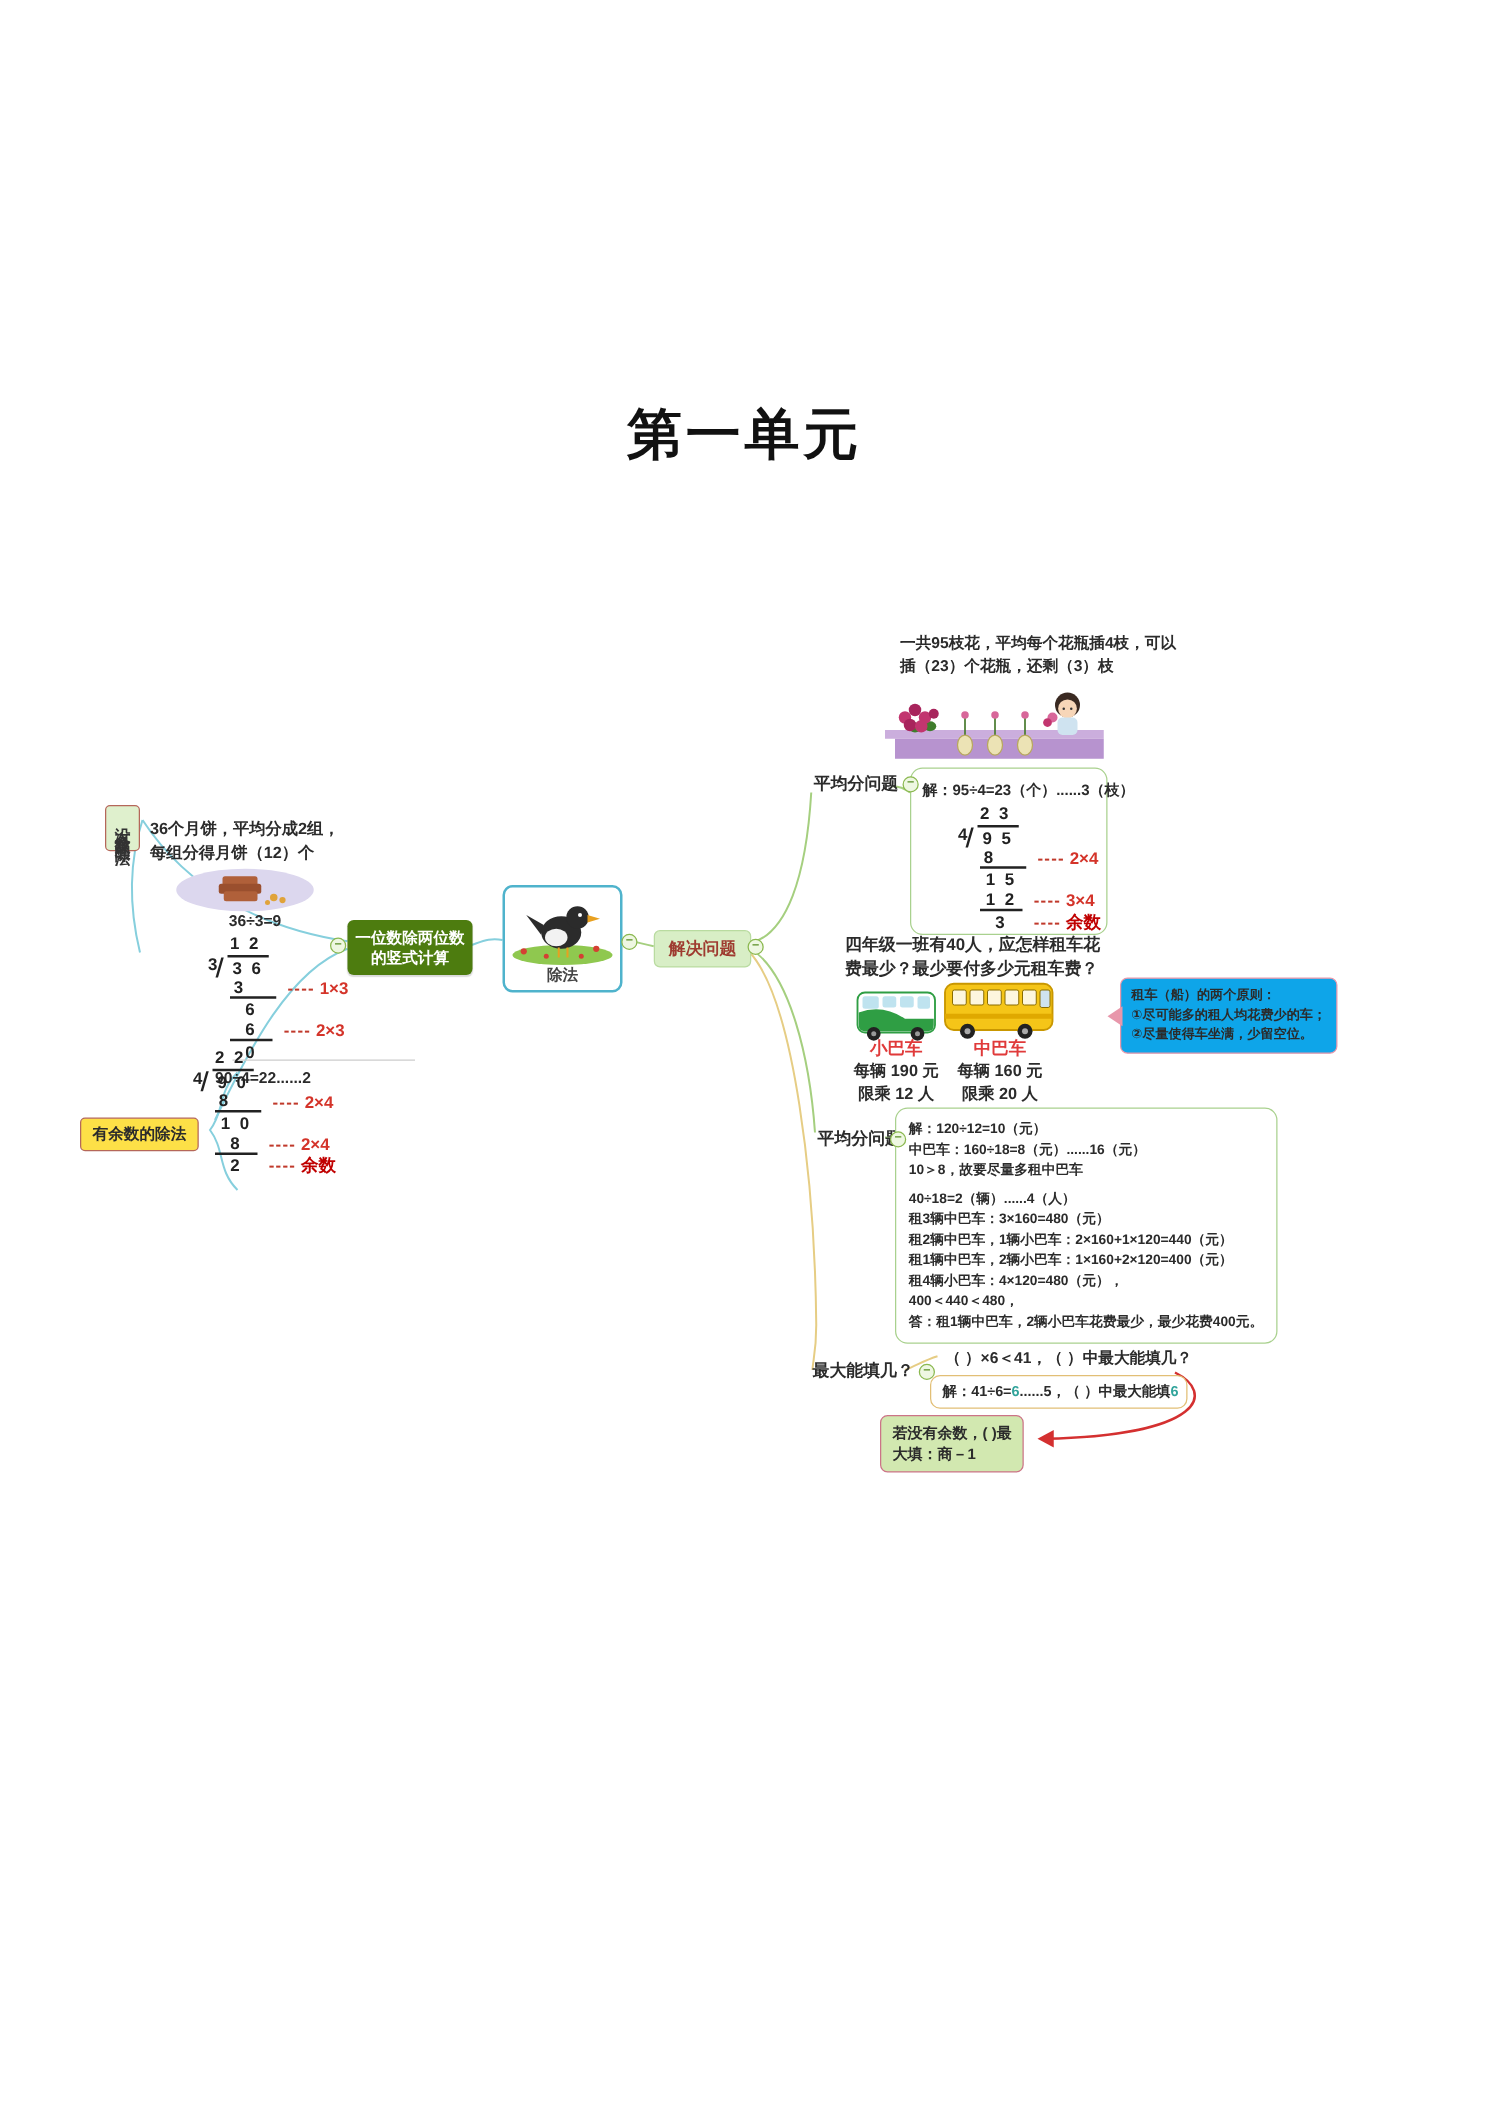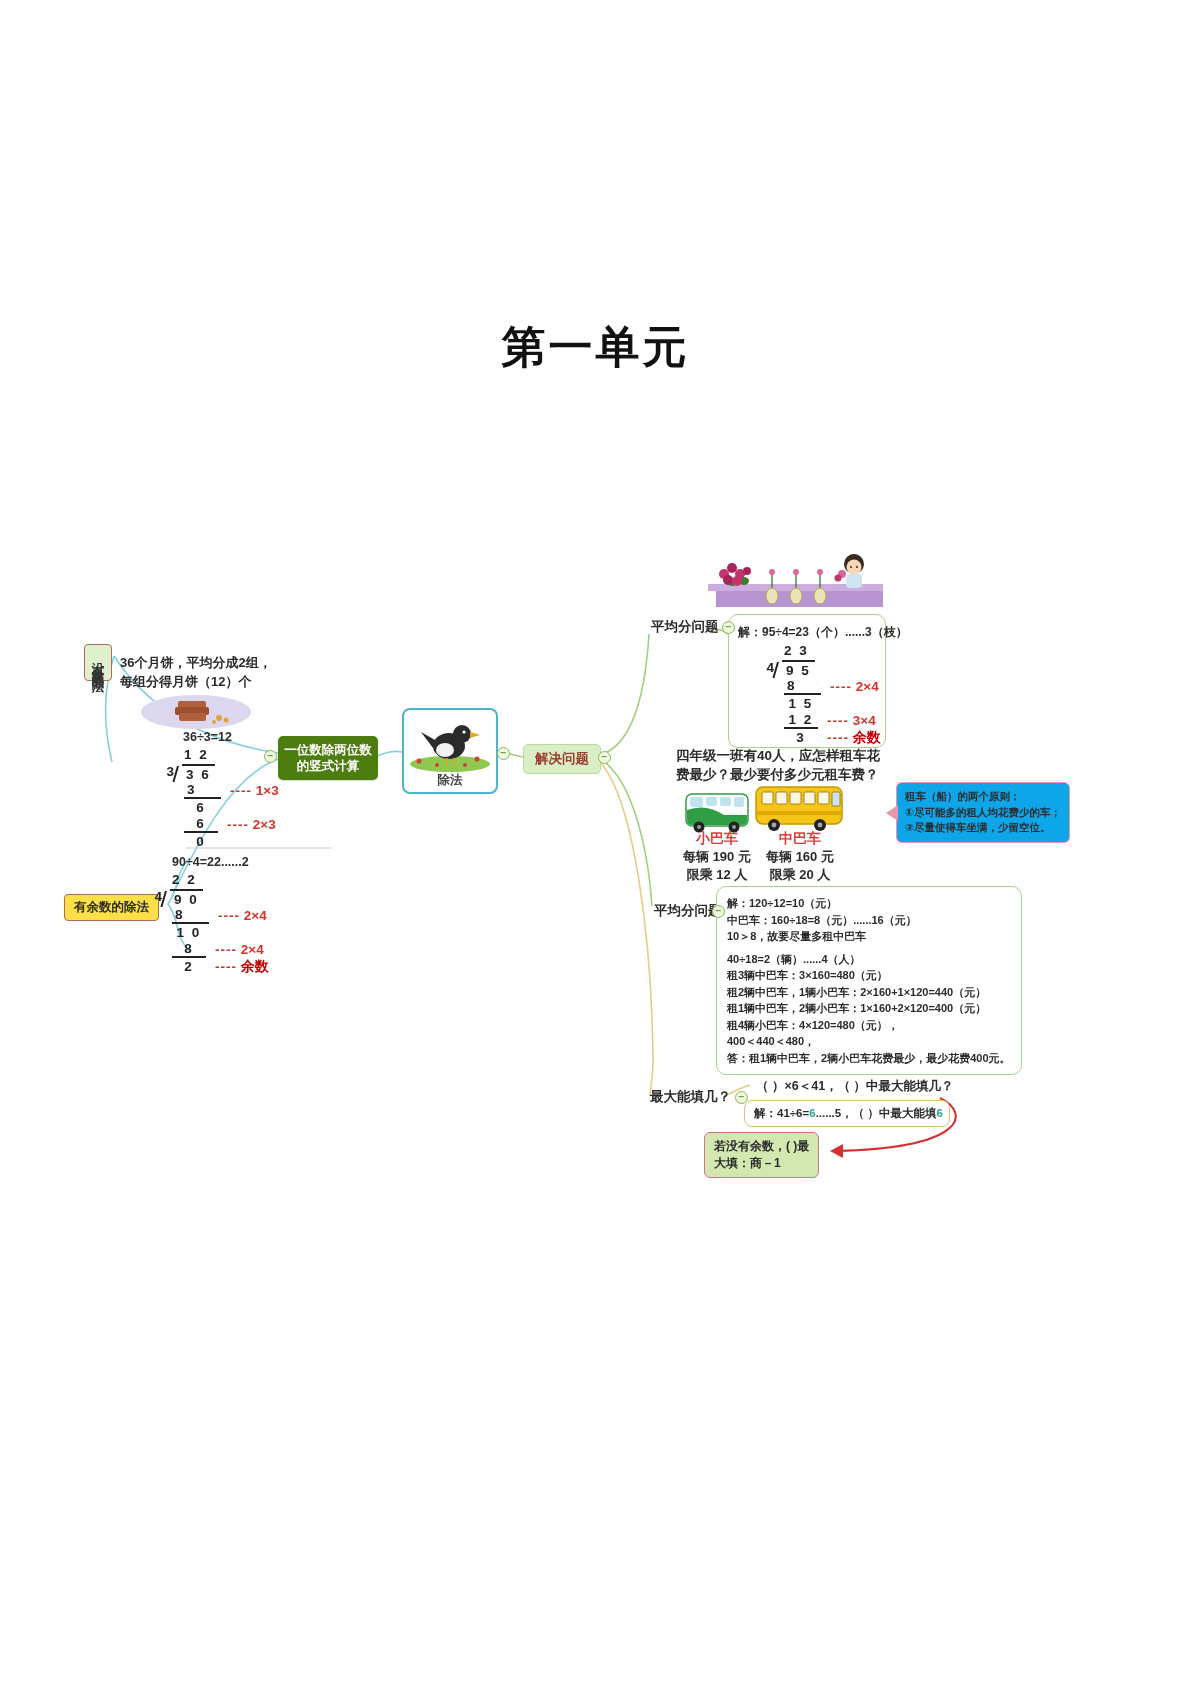--- a/index.html
+++ b/index.html
@@ -106,21 +106,21 @@
   <svg class="abs illus" style="left:140px; top:694px;" width="112" height="36" viewBox="0 0 112 36">
     <ellipse cx="56" cy="18" rx="55" ry="17" fill="#dcd7ee"></ellipse>
     <rect x="38" y="7" width="28" height="8" rx="2" fill="#b0603a"></rect>
     <rect x="35" y="13" width="34" height="8" rx="2" fill="#9a4f2e"></rect>
     <rect x="39" y="19" width="27" height="8" rx="2" fill="#b0603a"></rect>
     <circle cx="79" cy="24" r="3" fill="#e0a33a"></circle>
       <circle cx="86" cy="26" r="2.5" fill="#e0a33a"></circle>
       <circle cx="74" cy="28" r="2" fill="#e0a33a"></circle>
   </svg>
 
-  <div class="abs txt txt12" style="left:183px; top:730px;">36÷3=12</div>
+  <div class="abs txt txt12" style="left:183px; top:730px;">36÷3=9</div>
 
   <div class="ld" style="left:162px; top:747px;">
     <div class="ld-q">1 2</div>
     <div class="ld-main">
       <span class="ld-divisor">3</span>
       <span class="ld-br"><span>3 6</span></span>
     </div>
     <div class="ld-row">
         <span class="ld-val u al-l">3</span>
       <span class="ld-note"><span class="ld-dash">----</span> <span class="ld-expr">1×3</span></span>
@@ -134,21 +134,21 @@
       </div>
     <div class="ld-row">
         <span class="ld-val al-c">0</span>
       </div>
   </div>
 
   <div class="abs node hbox-green" style="left:64px; top:894px;">有余数的除法</div>
 
   <div class="abs txt txt12" style="left:172px; top:855px;">90÷4=22......2</div>
 
-  <div class="ld" style="left:150px; top:872px;">
+  <div class="ld" style="left:150px; top:838px;">
     <div class="ld-q">2 2</div>
     <div class="ld-main">
       <span class="ld-divisor">4</span>
       <span class="ld-br"><span>9 0</span></span>
     </div>
     <div class="ld-row">
         <span class="ld-val u al-l">8</span>
       <span class="ld-note"><span class="ld-dash">----</span> <span class="ld-expr">2×4</span></span>
       </div>
     <div class="ld-row">
@@ -189,20 +189,24 @@
     <div class="center-label">除法</div>
   </div>
   <div class="minus" style="left:497px; top:747px;">−</div>
 
   <div class="abs node solve-node" style="left:523px; top:744px;">解决问题</div>
   <div class="minus" style="left:598px; top:751px;">−</div>
 
   <div class="abs node label-node" style="left:651px; top:618px;">平均分问题</div>
   <div class="minus" style="left:722px; top:621px;">−</div>
 
+  <div class="abs txt txt13" style="left:720px; top:505px; font-size:12.5px;">
+    <div>一共95枝花，平均每个花瓶插4枝，可以</div>
+    <div>插（23）个花瓶，还剩（3）枝</div>
+  </div>
 
   <svg class="abs illus" style="left:702px; top:544px;" width="185" height="68" viewBox="0 0 185 68">
     <rect x="6" y="40" width="175" height="7" fill="#cbaedd"></rect>
     <rect x="14" y="47" width="167" height="16" fill="#b793cf"></rect>
     <g>
       <ellipse cx="30" cy="38" rx="5" ry="4" fill="#3f7d2c"></ellipse>
         <ellipse cx="42" cy="37" rx="5" ry="4" fill="#3f7d2c"></ellipse>
       <circle cx="22" cy="30" r="5" fill="#c2356f"></circle>
         <circle cx="30" cy="24" r="5" fill="#a8245c"></circle>
       <circle cx="38" cy="30" r="5" fill="#c2356f"></circle>

